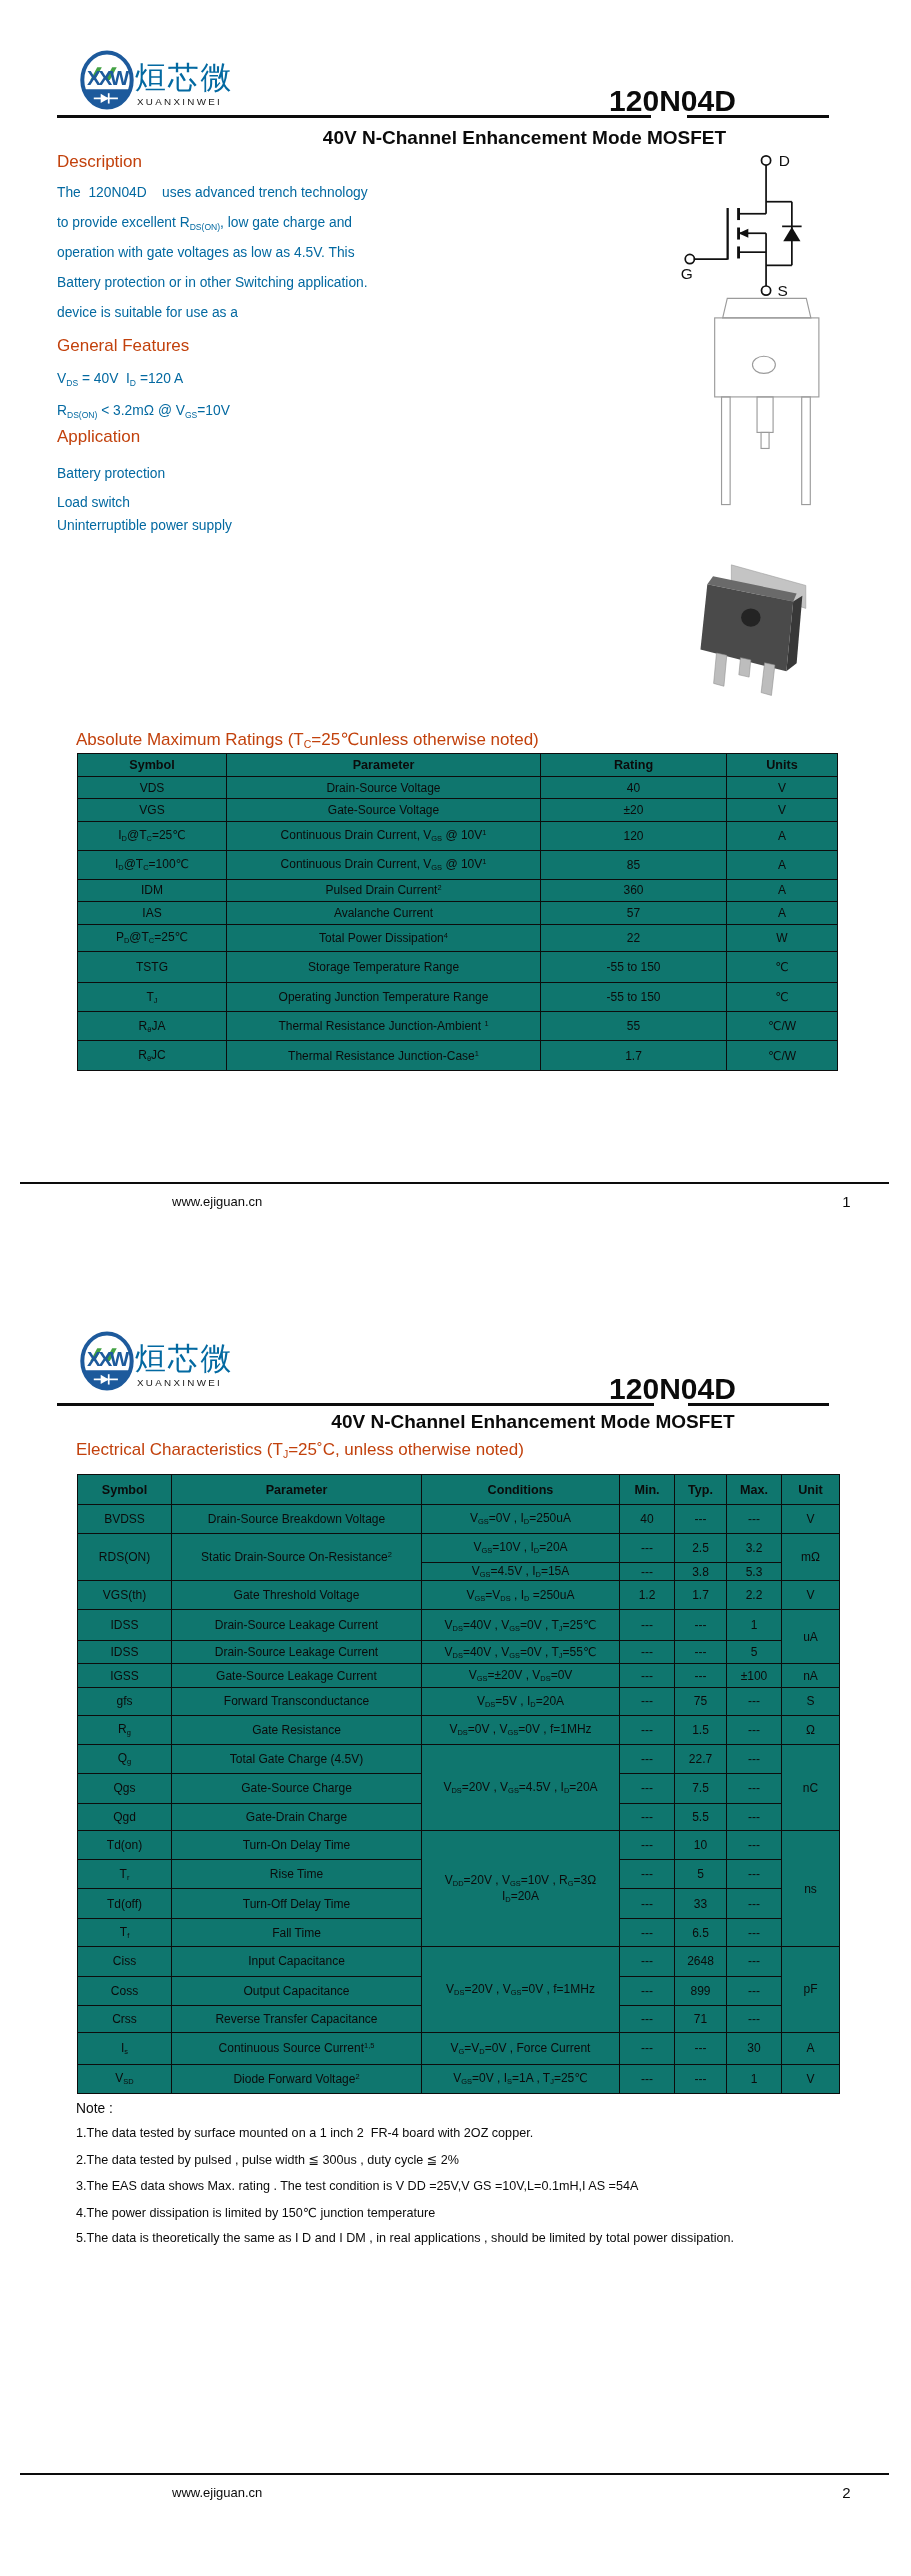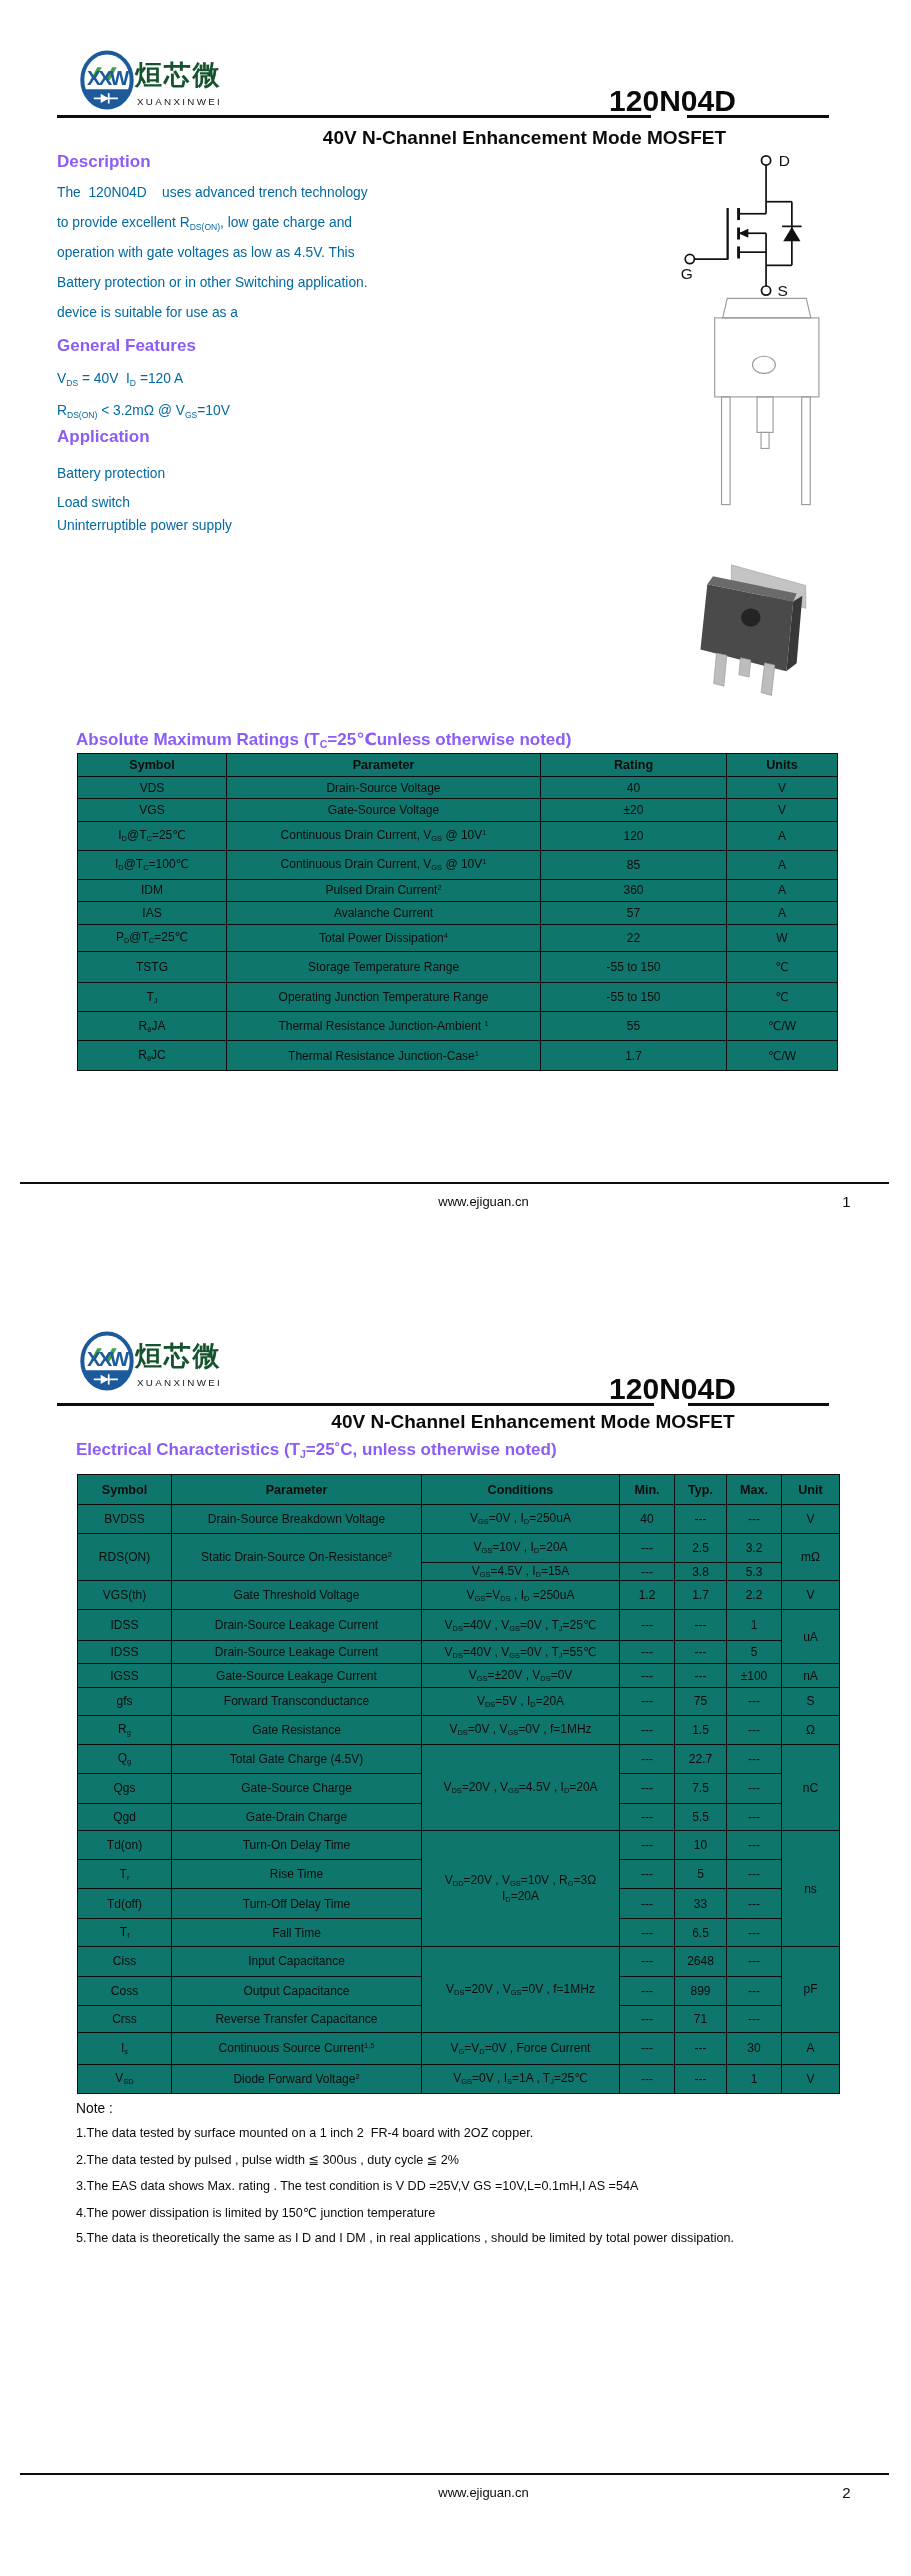--- a/index.html
+++ b/index.html
@@ -1,26 +1,26 @@
 <!DOCTYPE html>
 <html style="font-size:9.2px"><head>
 <meta charset="utf-8">
 <style>
   html,body{margin:0;padding:0}
   body{width:911px;height:2576px;position:relative;background:#ffffff;color:#0b0b0b;
        font-family:"Liberation Sans","DejaVu Sans",sans-serif;}
   .abs{position:absolute}
   .right{text-align:center}
-  .center{text-align:center}
+  .center{}
   .rule{position:absolute;background:#0c0c0c}
-  .logo-cn{position:absolute;font-weight:bold;font-size:27px;letter-spacing:1.7px;color:#14532d}
+  .logo-cn{position:absolute;font-weight:normal;font-size:31px;letter-spacing:1.7px;color:#0369a1}
   .logo-en{position:absolute;font-size:9.8px;letter-spacing:2.3px;color:#1a1a1a}
   .part-number{position:absolute;font-weight:bold;font-size:30px;color:#0b0b0b}
   .subtitle{position:absolute;font-weight:bold;font-size:19px;color:#0b0b0b}
-  .sec-head{position:absolute;font-weight:bold;font-size:17px;color:#8b5cf6}
+  .sec-head{position:absolute;font-weight:normal;font-size:17px;color:#c2410c}
   .body-text{font-size:13.8px;color:#0369a1}
   .desc-line{height:30px;line-height:30px;white-space:pre}
   .feat-line{height:32px;line-height:32px;white-space:pre}
   table{border-collapse:collapse;table-layout:fixed;position:absolute;background:#0f766e;border:1.7px solid #0c0c0c}
   td,th{border-left:1.1px solid #0c0c0c;border-right:1.1px solid #0c0c0c;
         border-top:1.7px solid #0c0c0c;border-bottom:1.7px solid #0c0c0c;
         text-align:center;vertical-align:middle;font-size:12px;padding:1.1px 4.6px;overflow:hidden}
   th{font-size:12.6px;font-weight:bold}
   sub{font-size:0.62em;vertical-align:-0.3em}
   sup{font-size:0.62em;vertical-align:0.5em}

